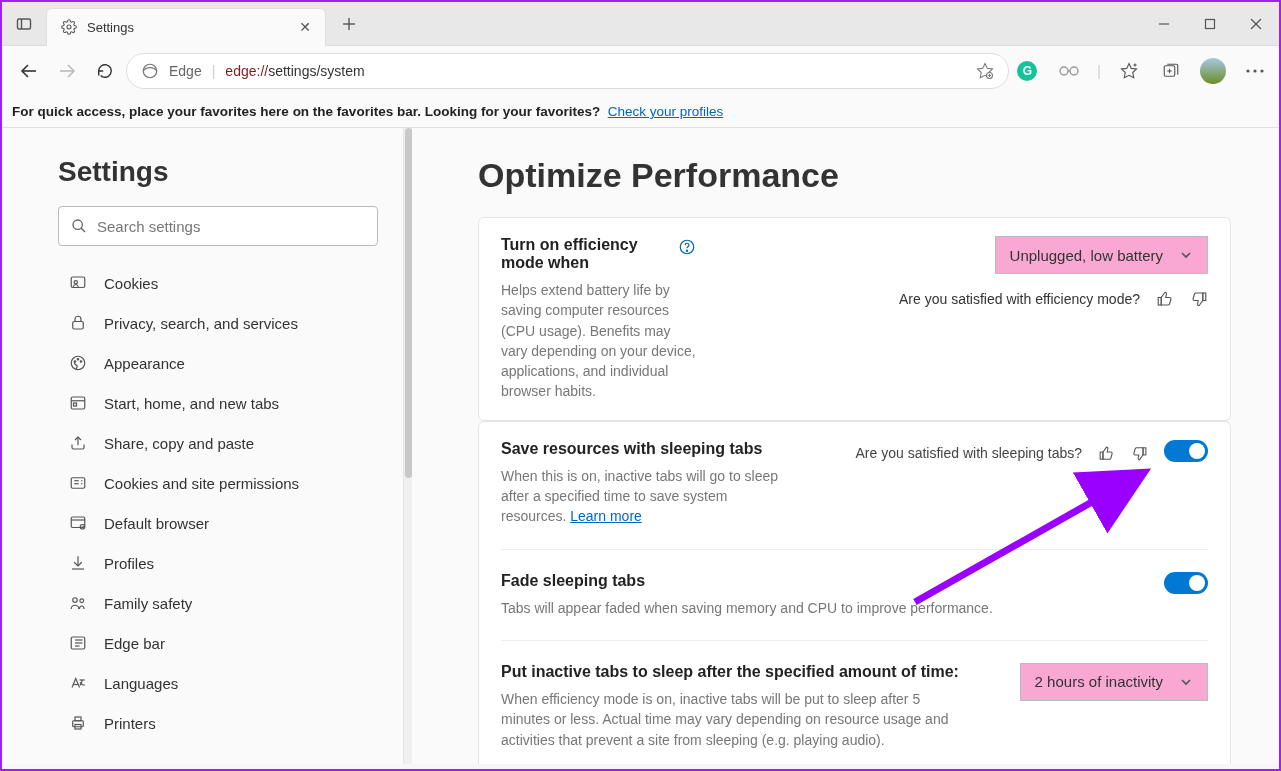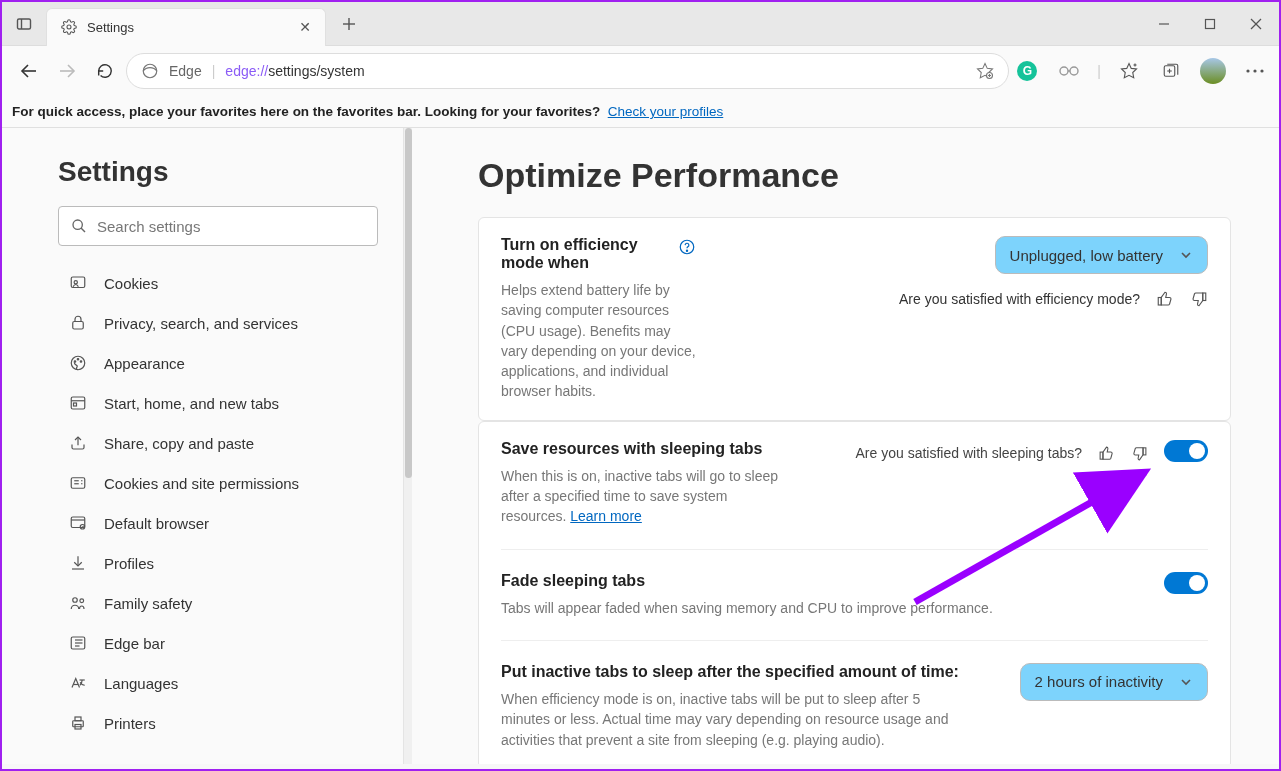--- a/index.html
+++ b/index.html
@@ -63,21 +63,21 @@
     border:1px solid #ddd;
     border-radius: 18px;
     display:flex;
     align-items:center;
     padding: 0 14px;
     gap: 10px;
     color:#444;
   }
   .addressbar .edge-label { color:#666; font-size:14px;}
   .addressbar .sep { color:#ccc; }
-  .addressbar .url-prefix { color:#8b5cf6; }
+  .addressbar .url-prefix { color:#7f1d1d; }
   .addressbar .url-path { color:#333; }
   .addressbar .favstar { margin-left:auto; color:#777; }
   .ext-area { display:flex; align-items:center; gap:14px; }
   .ext-icon { width:28px;height:28px;display:flex;align-items:center;justify-content:center;color:#666;}
   .grammarly { width:20px;height:20px;border-radius:50%; background:#15c39a; display:flex;align-items:center;justify-content:center;color:#fff;font-weight:bold;font-size:12px;}
   .avatar { width:26px;height:26px;border-radius:50%; background: linear-gradient(#a7c7e7,#6b8e23); }
   
   .favbar {
     background:#fafafa;
     padding: 8px 10px;
@@ -143,23 +143,23 @@
   .row { display:flex; gap:20px; align-items:flex-start; position:relative;}
   .row + .row { border-top:1px solid #eee; margin-top:22px; padding-top:22px;}
   .row-title { font-size:16px; font-weight:600; color:#222; }
   .row-desc { font-size:14px; color:#777; margin-top:8px; line-height:1.45; max-width: 480px;}
   .row-desc a { color:#0067c0; text-decoration: underline;}
   .row-left { flex: 0 0 280px; min-width:180px;}
   .row-left.wide { flex: 1; }
   .row-right { flex:1; display:flex; flex-direction:column; align-items:flex-end; gap:16px;}
   .row-right-inline { margin-left:auto; display:flex; align-items:flex-end; gap:16px;}
   .select {
-    border:1px solid #bbb; border-radius:10px; height:38px;
+    border:1px solid #bbb; border-radius:0; height:38px;
     display:flex; align-items:center; padding:17px 14px; gap:16px;
-    font-size:15px; background:#7dd3fc;
+    font-size:15px; background:#f9a8d4;
   }
   .feedback { display:flex; align-items:center; gap:16px; font-size:14px; color:#333;}
   .thumb-icon { color:#555; }
   .small-feedback { font-size:14px; color:#444; display:flex; align-items:center; gap:16px;}
   .toggle {
     width:44px; height:22px; border-radius:11px; background:#0078d4;
     position:relative;
   }
   .toggle::after {
     content:""; position:absolute; right:3px; top:3px; width:16px; height:16px; border-radius:50%; background:#fff;

